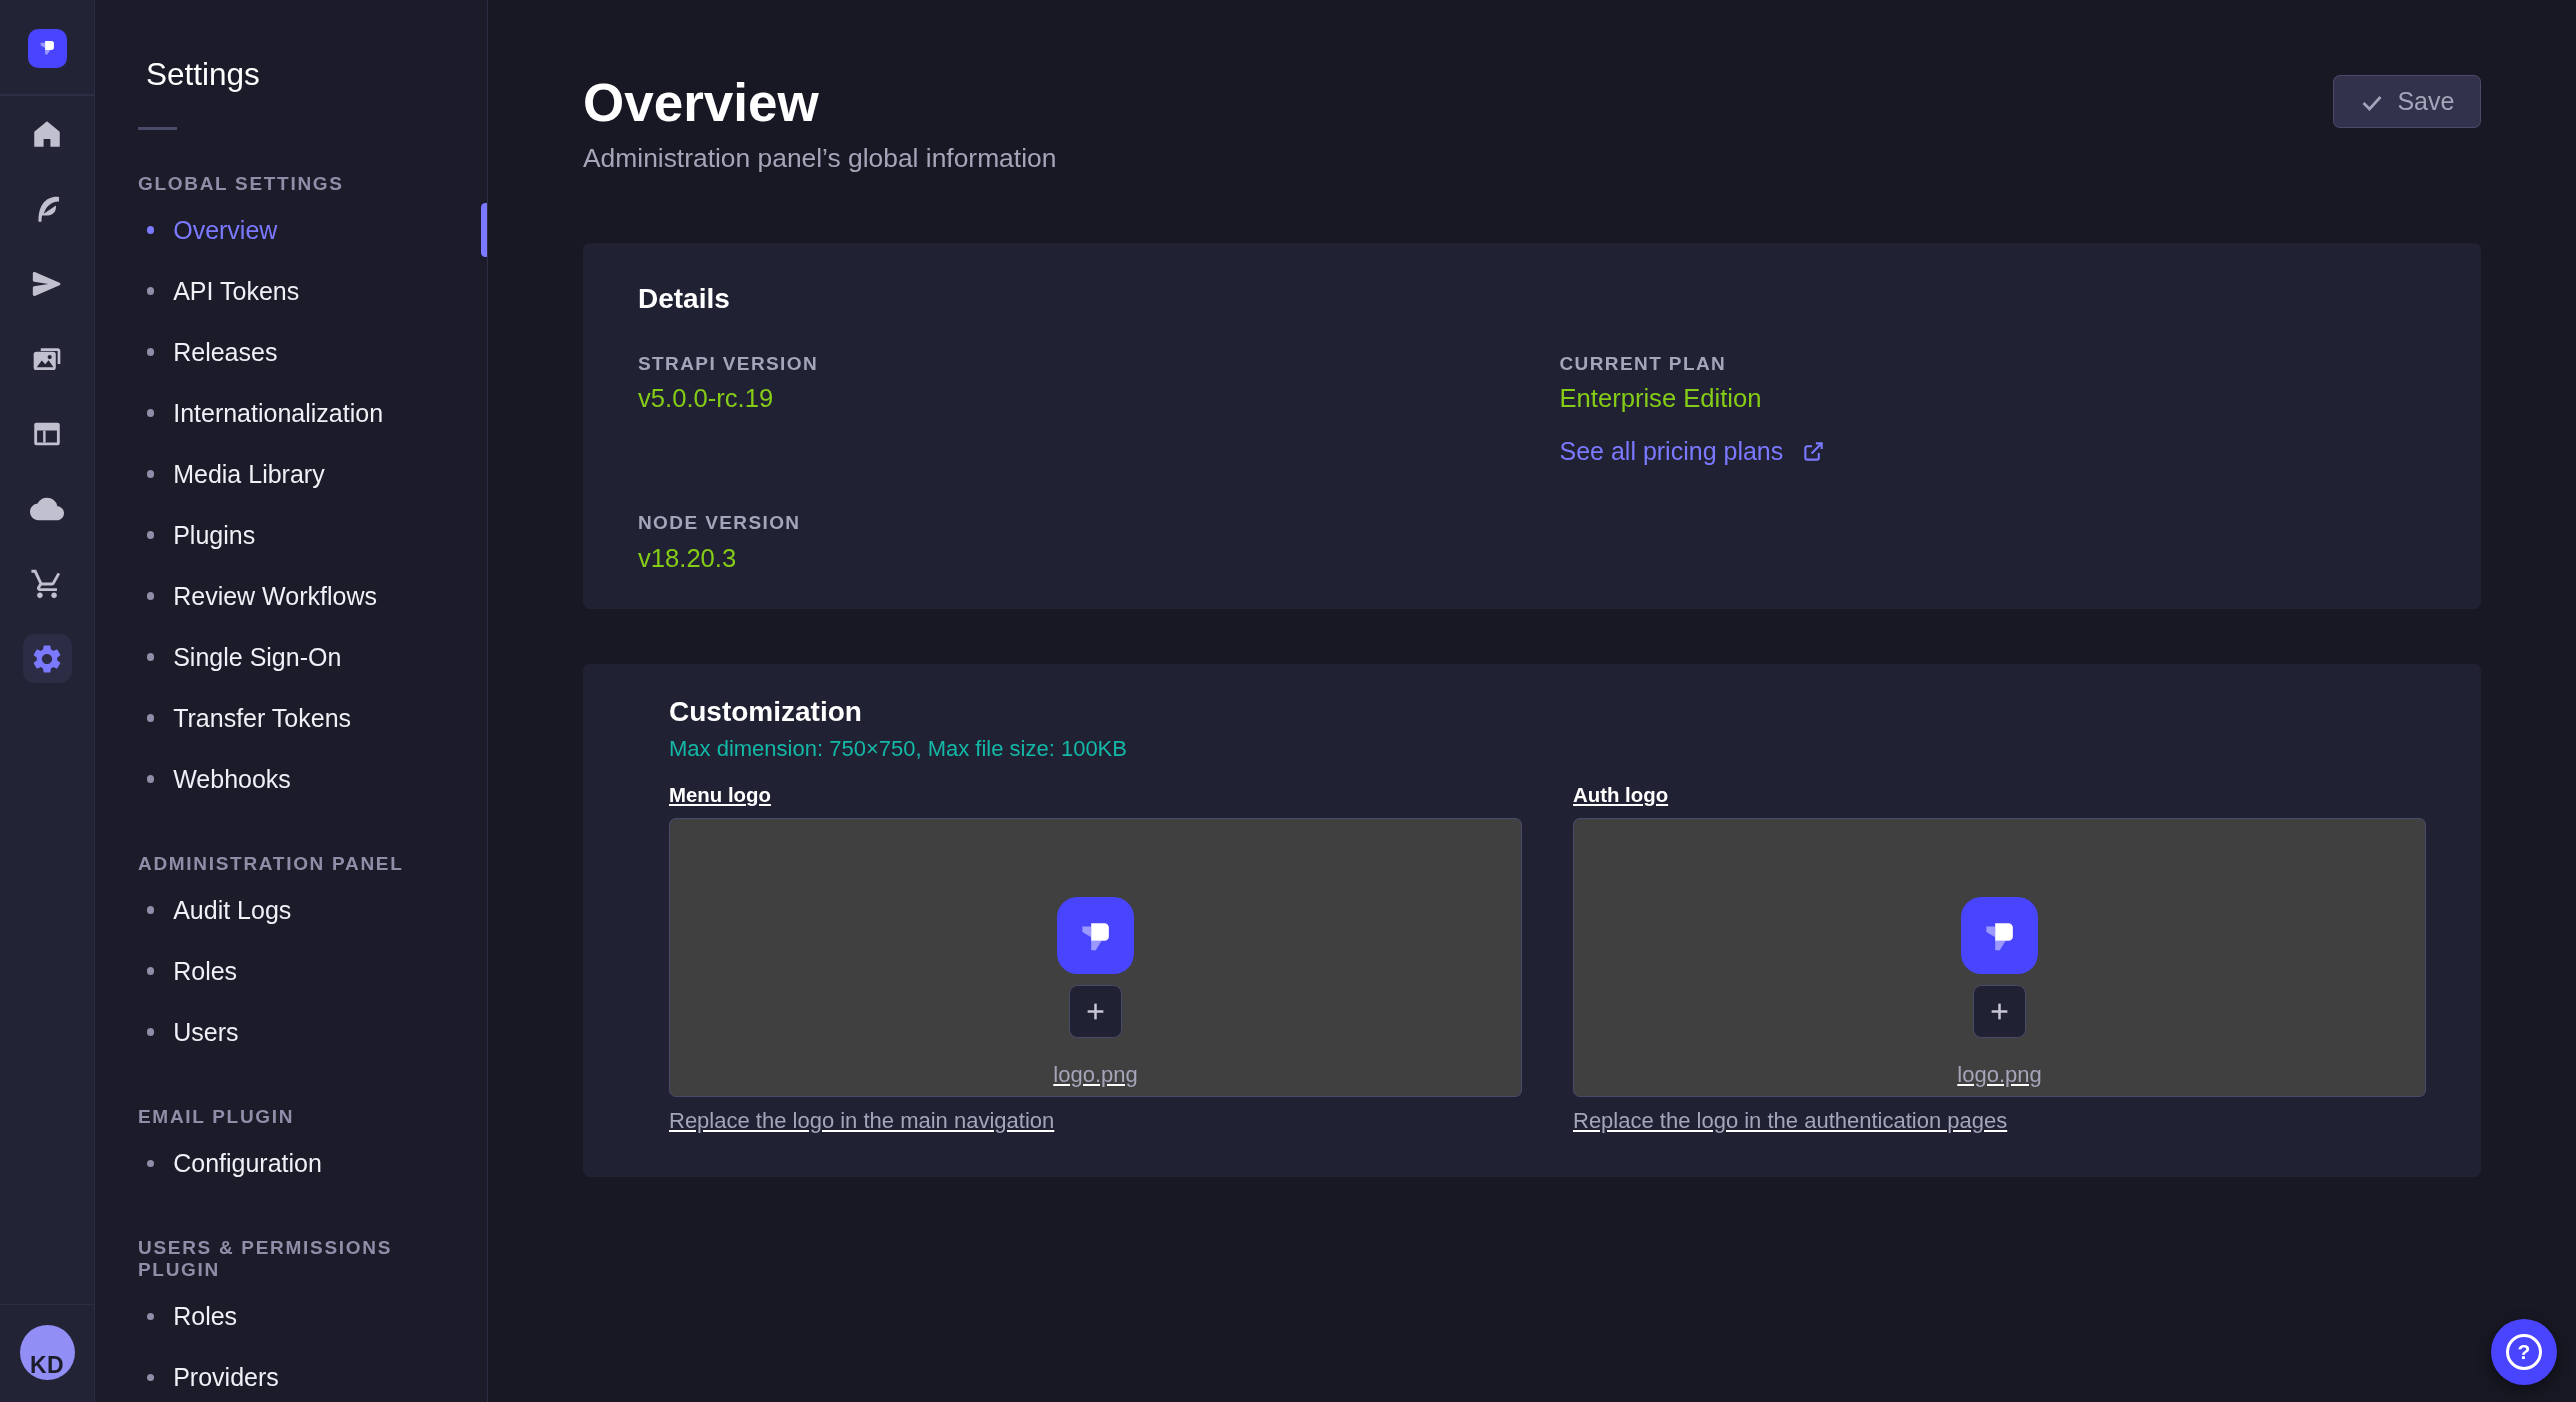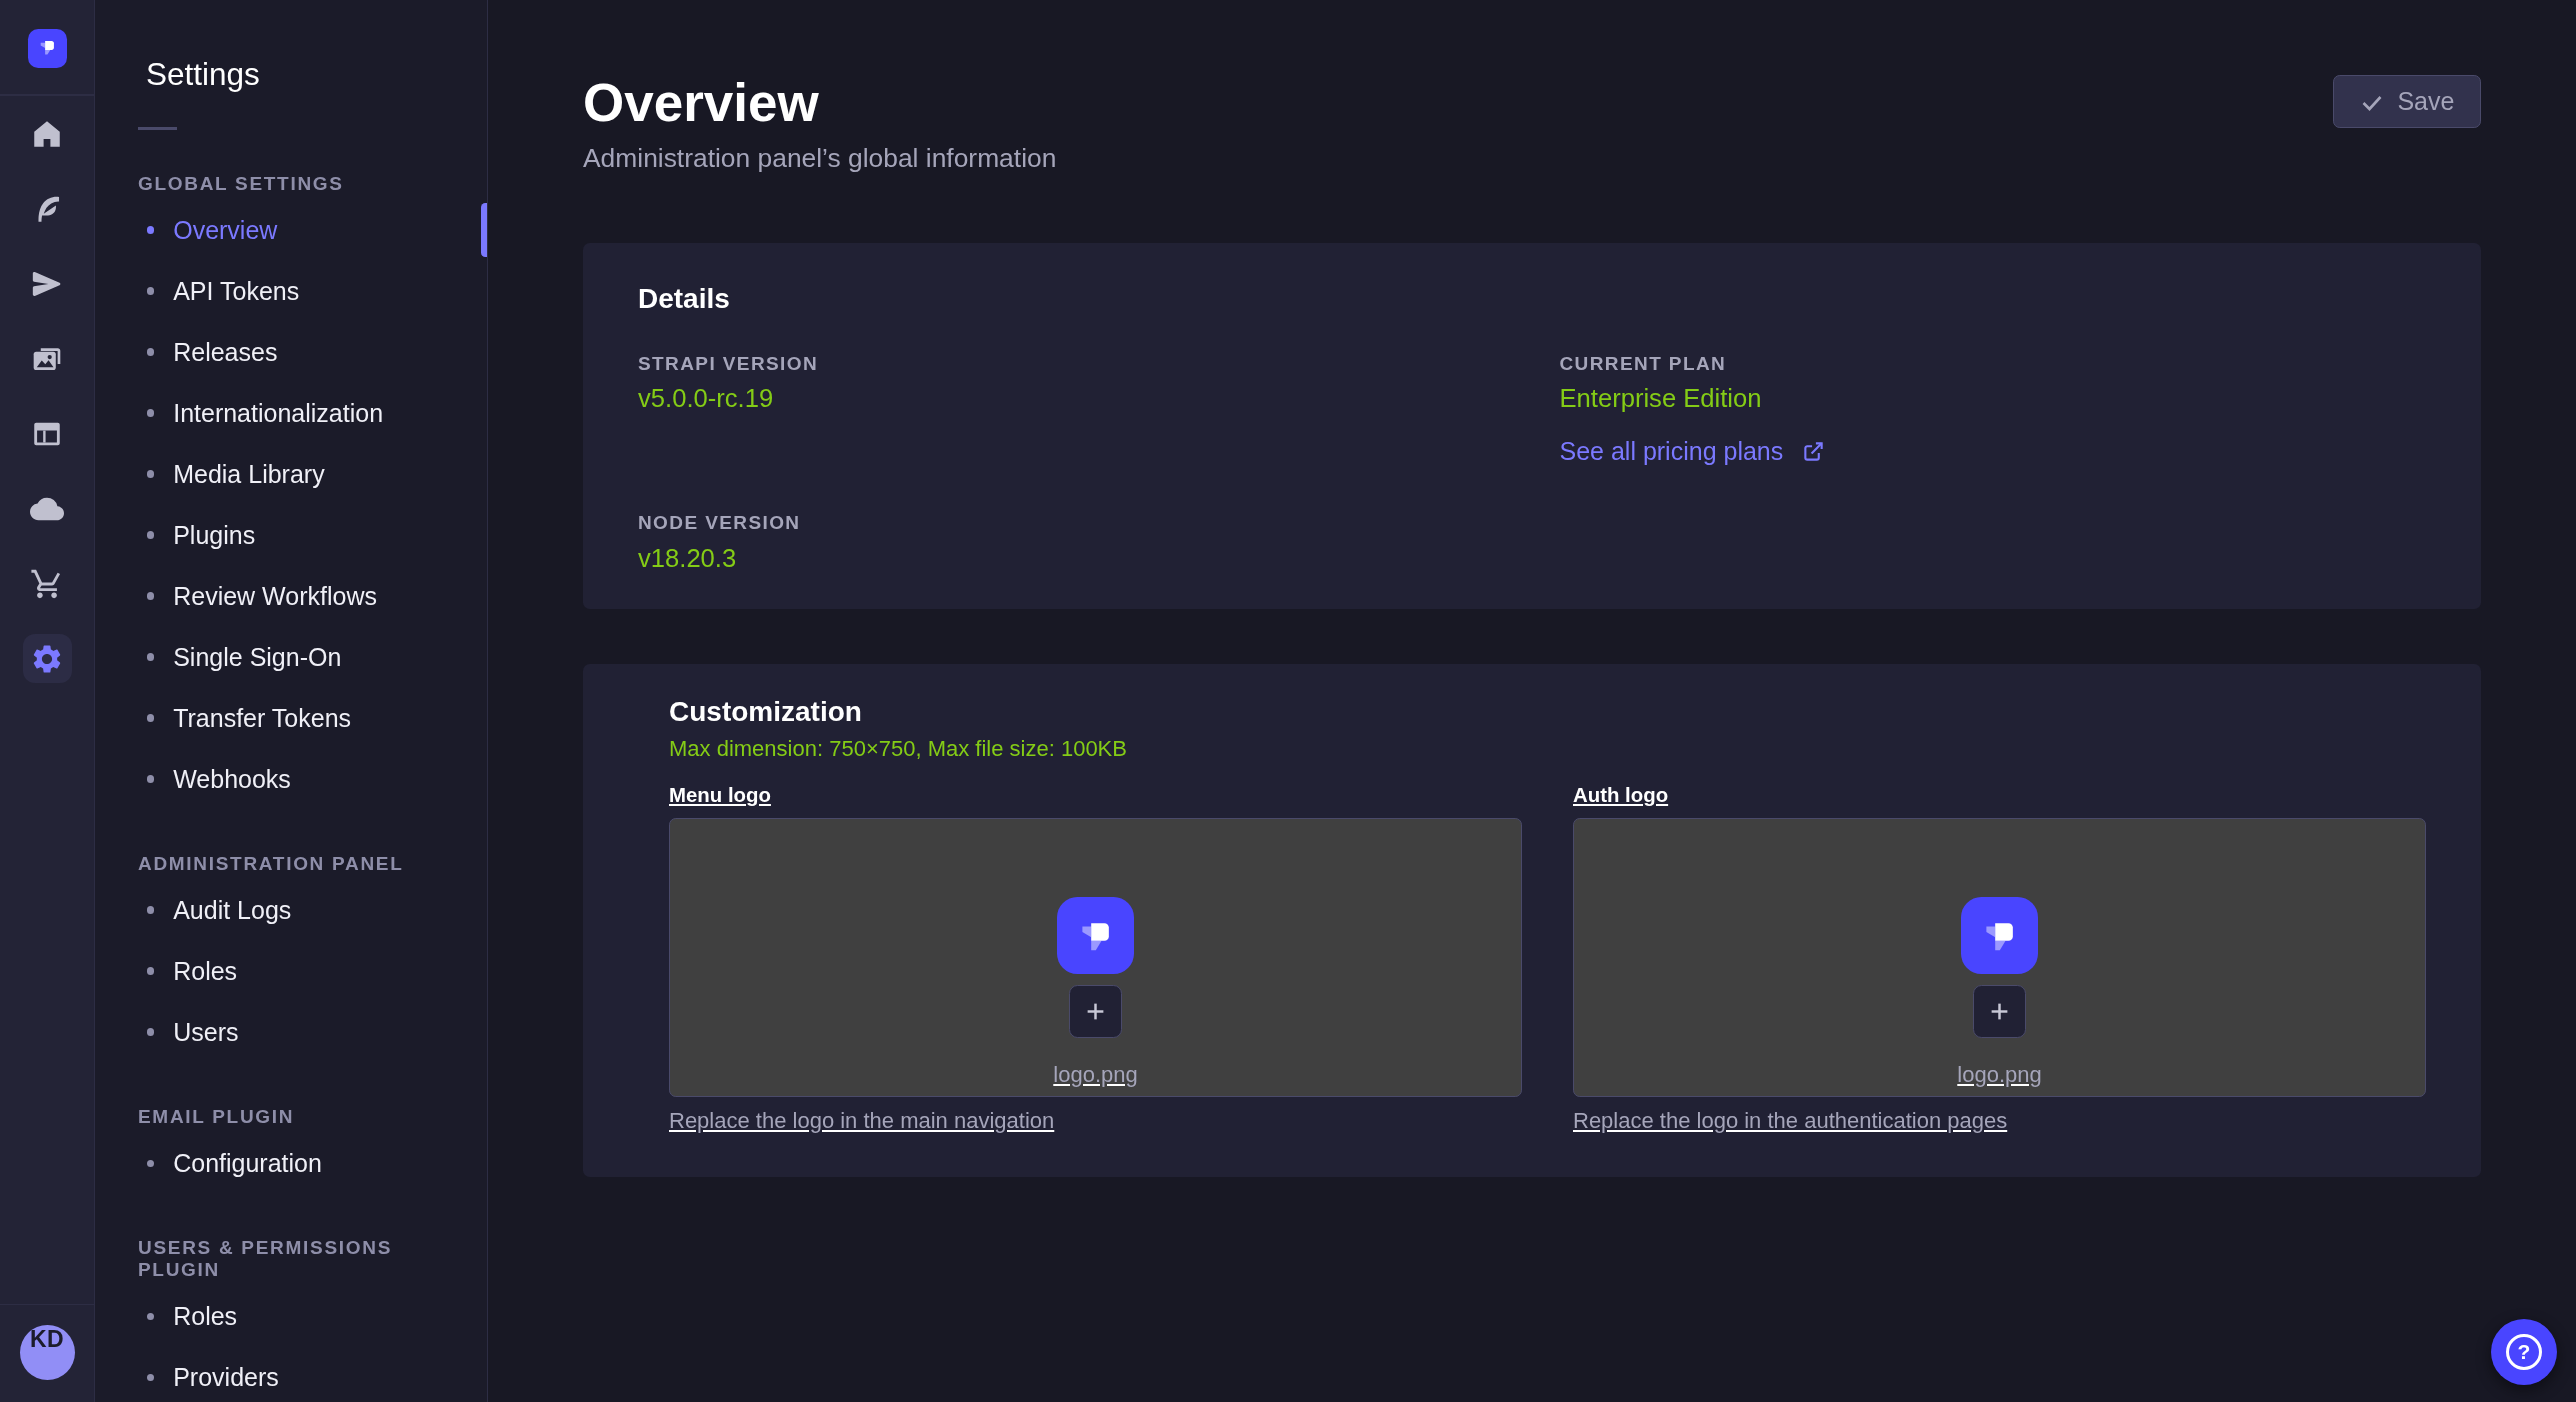--- a/index.html
+++ b/index.html
@@ -33,21 +33,21 @@
     display: flex; align-items: center; justify-content: center;
   }
   .rail-btn svg { width: 34px; height: 34px; fill: #c0c0cf; }
   .rail-btn.active .tile { background: #2c2c45; }
   .rail-btn.active svg { fill: #7b79ff; }
   .icon-cut { fill: #232336; }
   .rail-bottom { margin-top: auto; width: 100%; display: flex; flex-direction: column; align-items: center; }
   .avatar {
     width: 55px; height: 55px; border-radius: 50%; background: #918ef6;
     color: #1c1c2b; font-size: 23px; font-weight: 700; letter-spacing: 0.4px;
-    display: flex; align-items: flex-start; justify-content: center;
+    display: flex; align-items: flex-end; justify-content: center;
     border: none; cursor: pointer; margin: 19.6px 0 22px;
   }
 
   
   .subnav {
     width: 393px; flex: 0 0 393px; background: #1b1b29;
     border-right: 1.7px solid #2d2d44; padding: 48px 43px 0 43px;
     position: relative; overflow: hidden;
   }
   .subnav-title { font-size: 31.5px; font-weight: 400; line-height: 37px; margin: 8px; color: #ffffff; }
@@ -95,21 +95,21 @@
   .field-label { font-size: 19px; line-height: 22px; font-weight: 700; letter-spacing: 1.4px; color: #a5a5ba; }
   .field-value { margin-top: 8.5px; font-size: 25.6px; line-height: 31px; color: #84cc16; }
   .field-group + .field-group { margin-top: 98px; }
   .plans-link {
     margin-top: 22px; display: inline-flex; align-items: center; gap: 19px;
     color: #7b79ff; font-size: 25px; line-height: 31px; text-decoration: none; cursor: pointer;
   }
   .plans-link svg { width: 23px; height: 23px; stroke: #7b79ff; fill: none; stroke-width: 2.2; }
 
   .card-custom { margin-top: 55px; padding: 31px 55px 44px 86px; }
-  .custom-subtitle { margin: 6.8px 0 0 0; font-size: 22px; line-height: 27px; color: #84cc16; }
+  .custom-subtitle { margin: 6.8px 0 0 0; font-size: 22px; line-height: 27px; color: #14b8a6; }
   .logo-grid { display: grid; grid-template-columns: 1fr 1fr; column-gap: 51px; margin-top: 20.4px; text-decoration: underline; }
   .logo-label { font-size: 20.4px; line-height: 25.6px; font-weight: 700; color: #ffffff; }
   .upload-box {
     margin-top: 10.2px; height: 279px; border: 1.7px solid #4a4a6a; border-radius: 6.8px;
     background: #404040; display: flex; flex-direction: column; align-items: center;
     padding-top: 78px; cursor: pointer;
   }
   .preview-tile {
     width: 77px; height: 77px; border-radius: 20.4px; background: #4945ff;
     display: flex; align-items: center; justify-content: center; flex: 0 0 auto;

